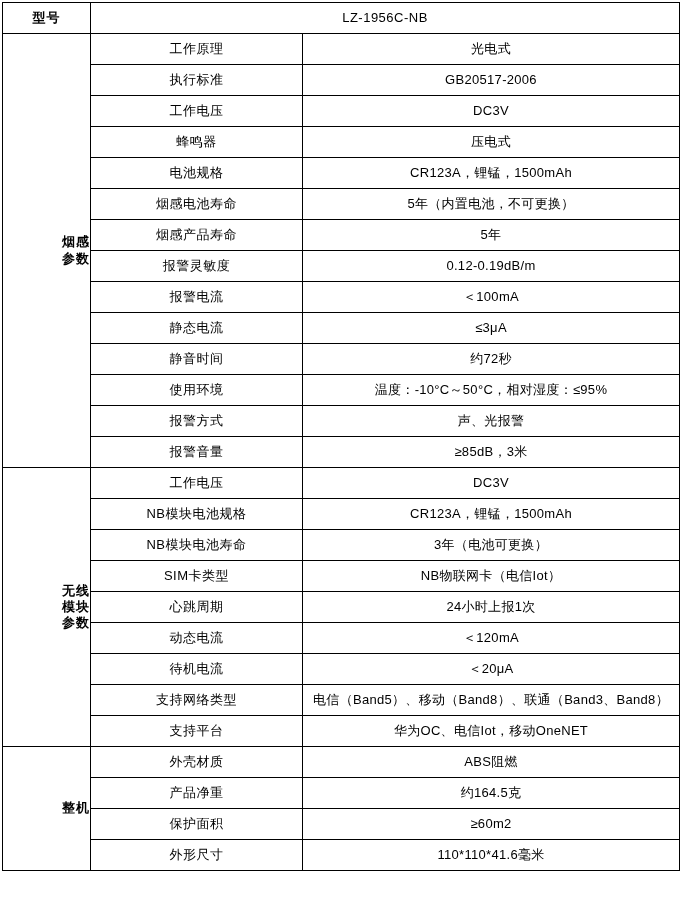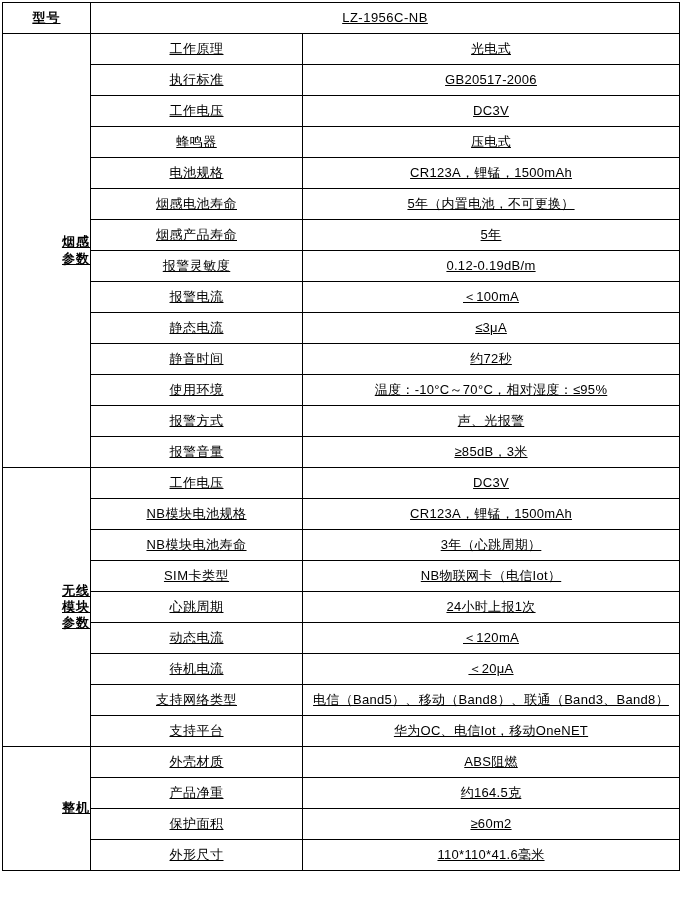--- a/index.html
+++ b/index.html
@@ -11,21 +11,20 @@
     width: 683px;
     height: 909px;
     font-family: "Liberation Sans", sans-serif;
     color: #000000;
   }
   .spec-wrap {
     width: 683px;
     height: 848px;
     box-sizing: border-box;
     padding: 2px 3px 18px 2px;
-    text-decoration: underline;
   }
   table.spec {
     border-collapse: collapse;
     width: 677px;
     table-layout: fixed;
   }
   table.spec td {
     border: 1px solid #000000;
     text-align: center;
     vertical-align: middle;
@@ -114,21 +113,21 @@
         <tr>
           <td class="name">静态电流</td>
           <td class="value">≤3μA</td>
         </tr>
         <tr>
           <td class="name">静音时间</td>
           <td class="value">约72秒</td>
         </tr>
         <tr>
           <td class="name">使用环境</td>
-          <td class="value">温度：-10°C～70°C，相对湿度：≤95%</td>
+          <td class="value">温度：-10°C～50°C，相对湿度：≤95%</td>
         </tr>
         <tr>
           <td class="name">报警方式</td>
           <td class="value">声、光报警</td>
         </tr>
         <tr>
           <td class="name">报警音量</td>
           <td class="value">≥85dB，3米</td>
         </tr>
         <tr>
@@ -139,21 +138,21 @@
           </td>
           <td class="name">工作电压</td>
           <td class="value">DC3V</td>
         </tr>
         <tr>
           <td class="name">NB模块电池规格</td>
           <td class="value">CR123A，锂锰，1500mAh</td>
         </tr>
         <tr>
           <td class="name">NB模块电池寿命</td>
-          <td class="value">3年（心跳周期）</td>
+          <td class="value">3年（电池可更换）</td>
         </tr>
         <tr>
           <td class="name">SIM卡类型</td>
           <td class="value">NB物联网卡（电信Iot）</td>
         </tr>
         <tr>
           <td class="name">心跳周期</td>
           <td class="value">24小时上报1次</td>
         </tr>
         <tr>

